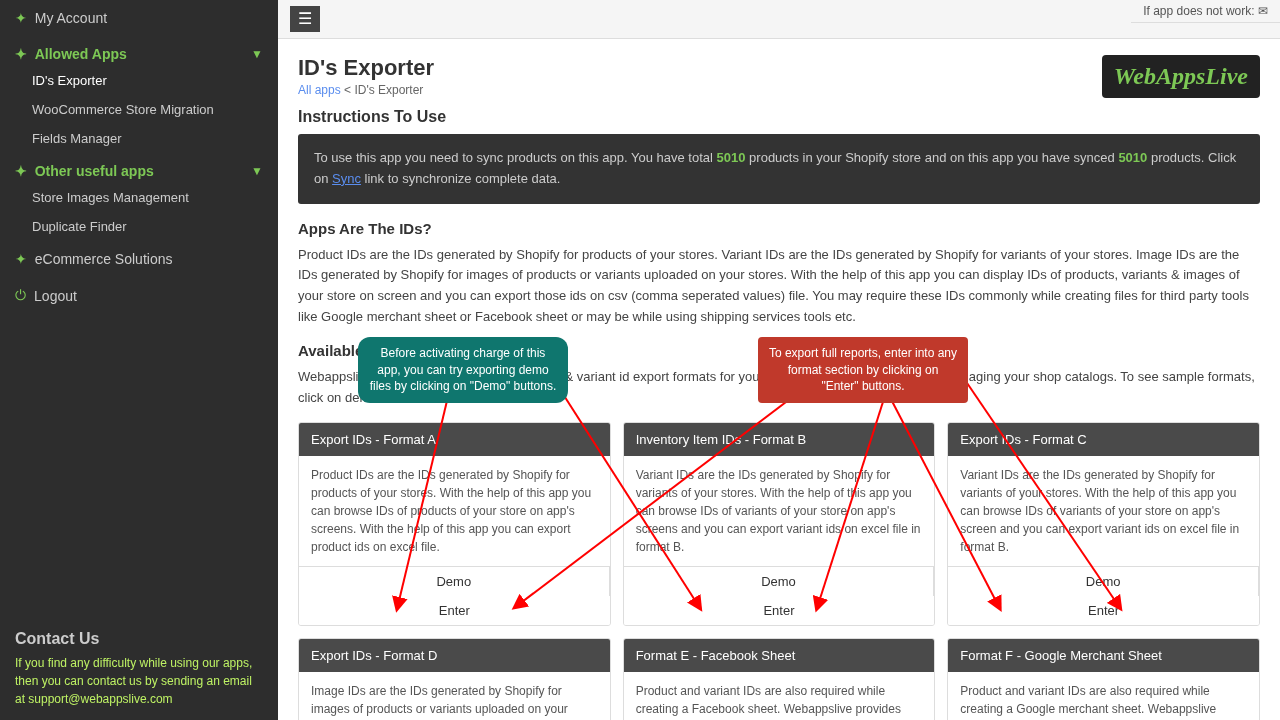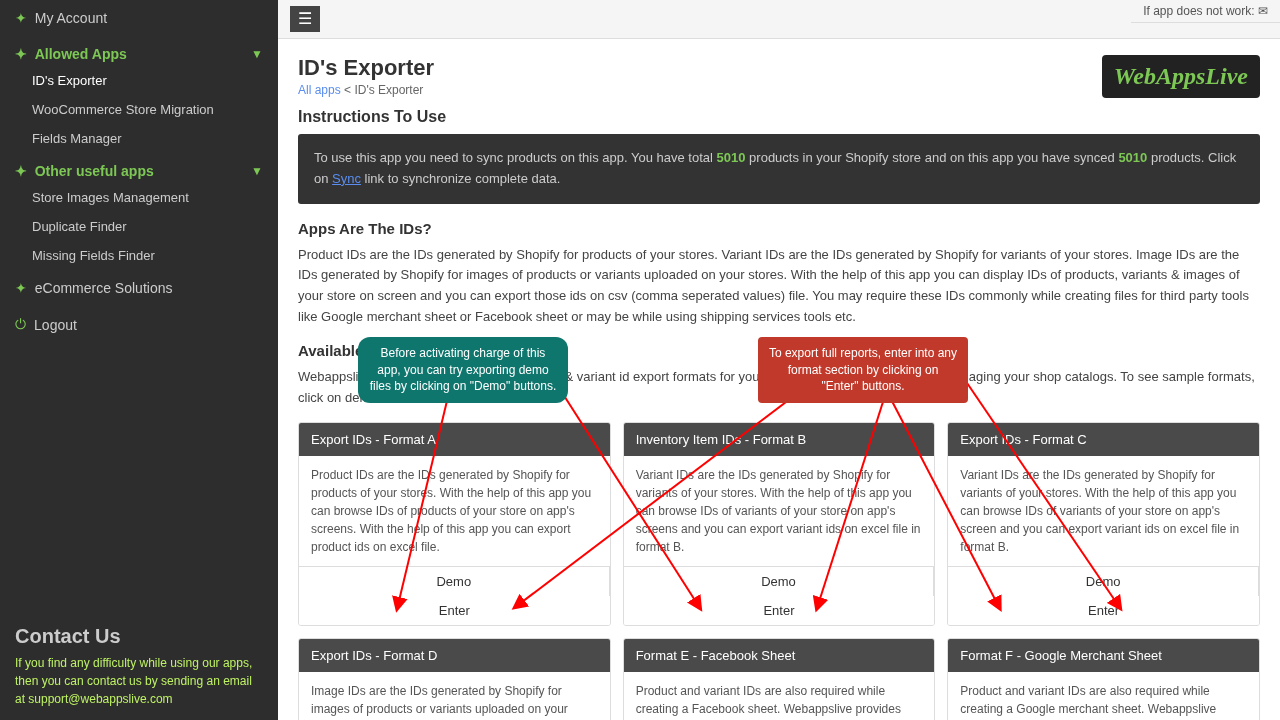--- a/index.html
+++ b/index.html
@@ -41,21 +41,21 @@
       padding: 7px 15px 7px 32px;
       color: #ccc;
       cursor: pointer;
       font-size: 13px;
     }
     .sidebar-sub-item.active { color: #fff; }
     .contact-us-section {
       padding: 12px 15px;
       margin-top: auto;
     }
-    .contact-us-title { color: #ccc; font-size: 20px; font-weight: bold; margin-bottom: 6px; }
+    .contact-us-title { color: #ccc; font-size: 16px; font-weight: bold; margin-bottom: 6px; }
     .contact-us-text { color: #bef264; font-size: 12px; line-height: 1.5; }
 
     
     .main-content {
       flex: 1;
       overflow-y: auto;
       background: #fff;
       position: relative;
     }
     .top-bar {
@@ -226,23 +226,20 @@
       <span>Other useful apps</span>
     </div>
     <span class="chevron">▼</span>
   </div>
   <div class="sidebar-sub-item">
     <span>Store Images Management</span>
   </div>
   <div class="sidebar-sub-item">
     <span>Duplicate Finder</span>
   </div>
-  <div class="sidebar-sub-item">
-    <span>Missing Fields Finder</span>
-  </div>
 
   <div class="sidebar-item-main">
     <span class="green-icon">✦</span>
     <span>eCommerce Solutions</span>
   </div>
   <div class="sidebar-item-main">
     <span class="green-icon">⏻</span>
     <span>Logout</span>
   </div>
 

